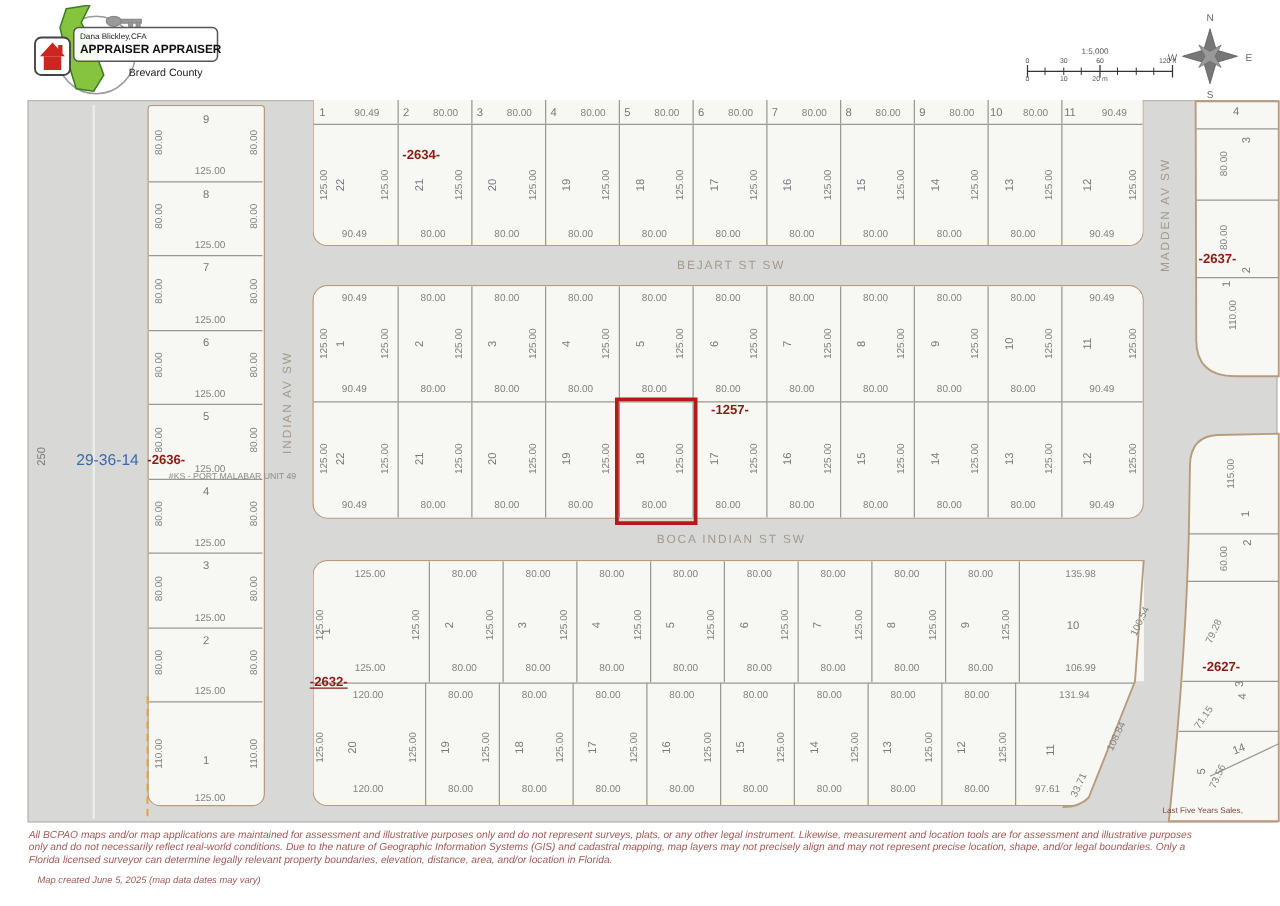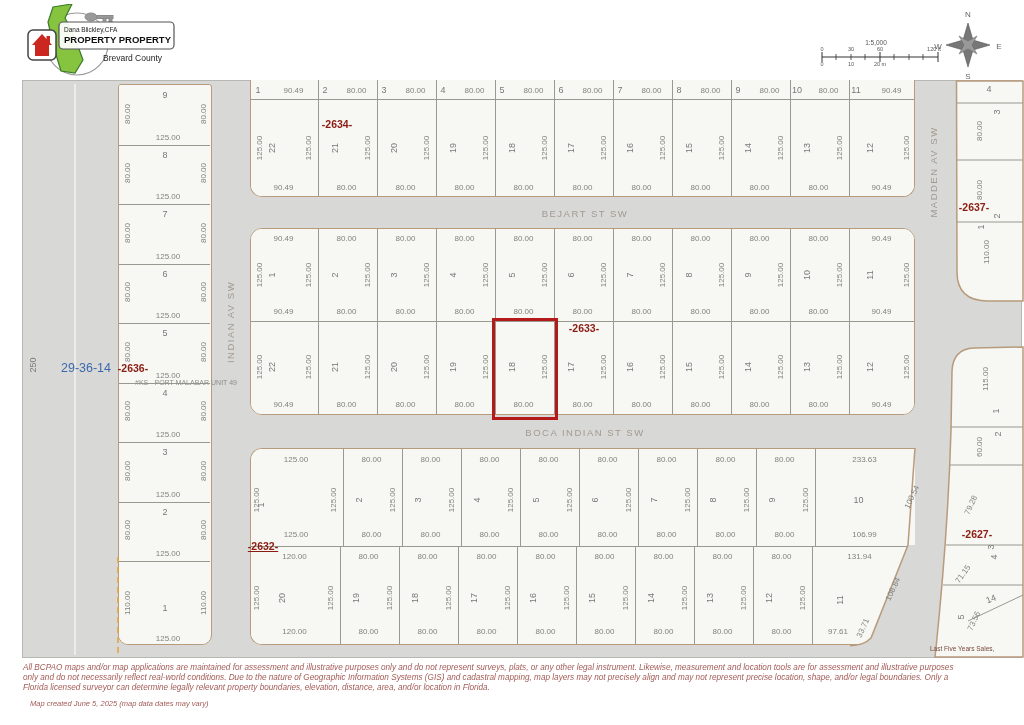--- a/index.html
+++ b/index.html
@@ -48,21 +48,21 @@
     </g>
     <rect x="3" y="26" width="28" height="30" rx="5" fill="#ffffff" stroke="#444444" stroke-width="1.5"></rect>
     <g fill="#cc2620">
       <polygon points="7,41 17,30 27,41"></polygon>
       <rect x="10" y="41" width="14" height="11"></rect>
       <rect x="21.5" y="32" width="3.5" height="7"></rect>
     </g>
     <rect x="34" y="18" width="115" height="27" rx="4" fill="#ffffff" fill-opacity="0.92" stroke="#555555" stroke-width="1.2"></rect>
   </svg>
   <div class="logo-t" style="left:64px;top:26px;font-size:6.5px;">Dana Blickley,CFA</div>
-  <div class="logo-t" style="left:64px;top:34px;font-size:9.5px;font-weight:bold;color:#111;">PROPERTY PROPERTY</div>
+  <div class="logo-t" style="left:64px;top:34px;font-size:9.5px;font-weight:bold;color:#111;">APPRAISER APPRAISER</div>
   <div class="logo-t" style="left:103px;top:53px;font-size:8.5px;">Brevard County</div>
 
   <svg class="ovl" style="z-index:2" width="1024" height="80">
     <line x1="822" y1="57" x2="938" y2="57" stroke="#333" stroke-width="1"></line>
     <line x1="822" y1="52" x2="822" y2="62" stroke="#333" stroke-width="1"></line>
     <line x1="836" y1="54" x2="836" y2="60" stroke="#333" stroke-width="0.8"></line>
     <line x1="851" y1="54" x2="851" y2="60" stroke="#333" stroke-width="0.8"></line>
     <line x1="865" y1="54" x2="865" y2="60" stroke="#333" stroke-width="0.8"></line>
     <line x1="880" y1="52" x2="880" y2="62" stroke="#333" stroke-width="1"></line>
     <line x1="894" y1="54" x2="894" y2="60" stroke="#333" stroke-width="0.8"></line>
@@ -186,21 +186,21 @@
 
     <line x1="75" y1="84" x2="75" y2="655" stroke="#ececea" stroke-width="2"></line>
   </svg>
 
   <span class="lbl street" style="left:585px;top:213px;">BEJART ST SW</span>
   <span class="lbl street" style="left:585px;top:432px;">BOCA INDIAN ST SW</span>
   <span class="lbl street v" style="left:230px;top:322px;">INDIAN AV SW</span>
   <span class="lbl street v" style="left:933px;top:172px;">MADDEN AV SW</span>
 
   <span class="lbl blockLabel" style="left:337px;top:124px;">-2634-</span>
-  <span class="lbl blockLabel" style="left:584px;top:328px;">-2633-</span>
+  <span class="lbl blockLabel" style="left:584px;top:328px;">-1257-</span>
   <span class="lbl blockLabel" style="left:263px;top:546px;text-decoration:underline;">-2632-</span>
   <span class="lbl blockLabel" style="left:133px;top:368px;">-2636-</span>
   <span class="lbl blockLabel" style="left:974px;top:207px;">-2637-</span>
   <span class="lbl blockLabel" style="left:977px;top:534px;">-2627-</span>
 
   <span class="lbl section" style="left:86px;top:368px;">29-36-14</span>
   <span class="lbl num v" style="left:33px;top:365px;">250</span>
   <span class="lbl platnote" style="left:186px;top:382px;">#KS - PORT MALABAR UNIT 49</span>
   <span class="lbl num" style="left:991px;top:599px;transform:translate(-50%,-50%) rotate(-20deg);">14</span>
 
@@ -414,21 +414,21 @@
     <span class="lbl dim v" style="left: 743px; top: 598px;">125.00</span>
     <span class="lbl dim" style="left: 722.5px; top: 631px;">80.00</span>
     <span class="lbl dim" style="left: 784.5px; top: 459px;">80.00</span>
     <span class="lbl num v" style="left: 771.5px; top: 500px;">9</span>
     <span class="lbl dim v" style="left: 805px; top: 500px;">125.00</span>
     <span class="lbl dim" style="left: 784.5px; top: 534px;">80.00</span>
     <span class="lbl dim" style="left: 781.5px; top: 556px;">80.00</span>
     <span class="lbl num v" style="left: 768.5px; top: 598px;">12</span>
     <span class="lbl dim v" style="left: 802px; top: 598px;">125.00</span>
     <span class="lbl dim" style="left: 781.5px; top: 631px;">80.00</span>
-    <span class="lbl dim" style="left: 864.5px; top: 459px;">233.63</span>
+    <span class="lbl dim" style="left: 864.5px; top: 459px;">135.98</span>
     <span class="lbl num" style="left: 858.5px; top: 500px;">10</span>
     <span class="lbl dim" style="left: 864.5px; top: 534px;">106.99</span>
     <span class="lbl dim" style="left: 859.5px; top: 556px;">131.94</span>
     <span class="lbl num v" style="left: 840px; top: 600px;">11</span>
     <span class="lbl dim" style="left: 838px; top: 631px;">97.61</span>
     <span class="lbl dim d65" style="left: 912px; top: 497px;">100.54</span>
     <span class="lbl dim d65" style="left: 893px; top: 589px;">108.84</span>
     <span class="lbl dim d65" style="left: 863px; top: 628px;">33.71</span>
     <span class="lbl num" style="left: 165px; top: 95px;">9</span>
     <span class="lbl dim v" style="left: 127px; top: 113.75px;">80.00</span>

